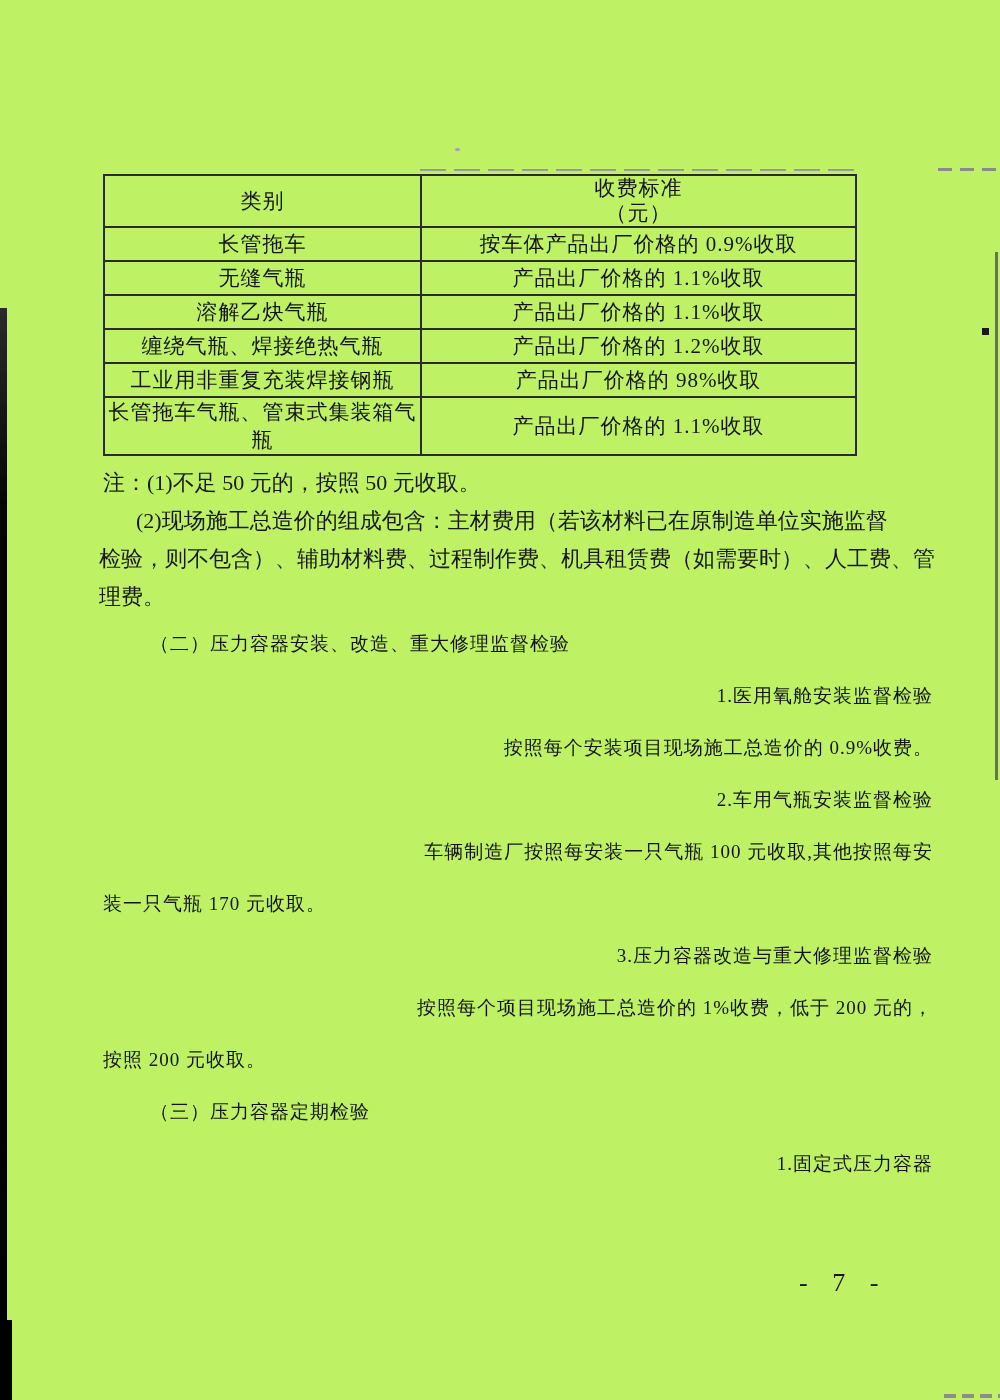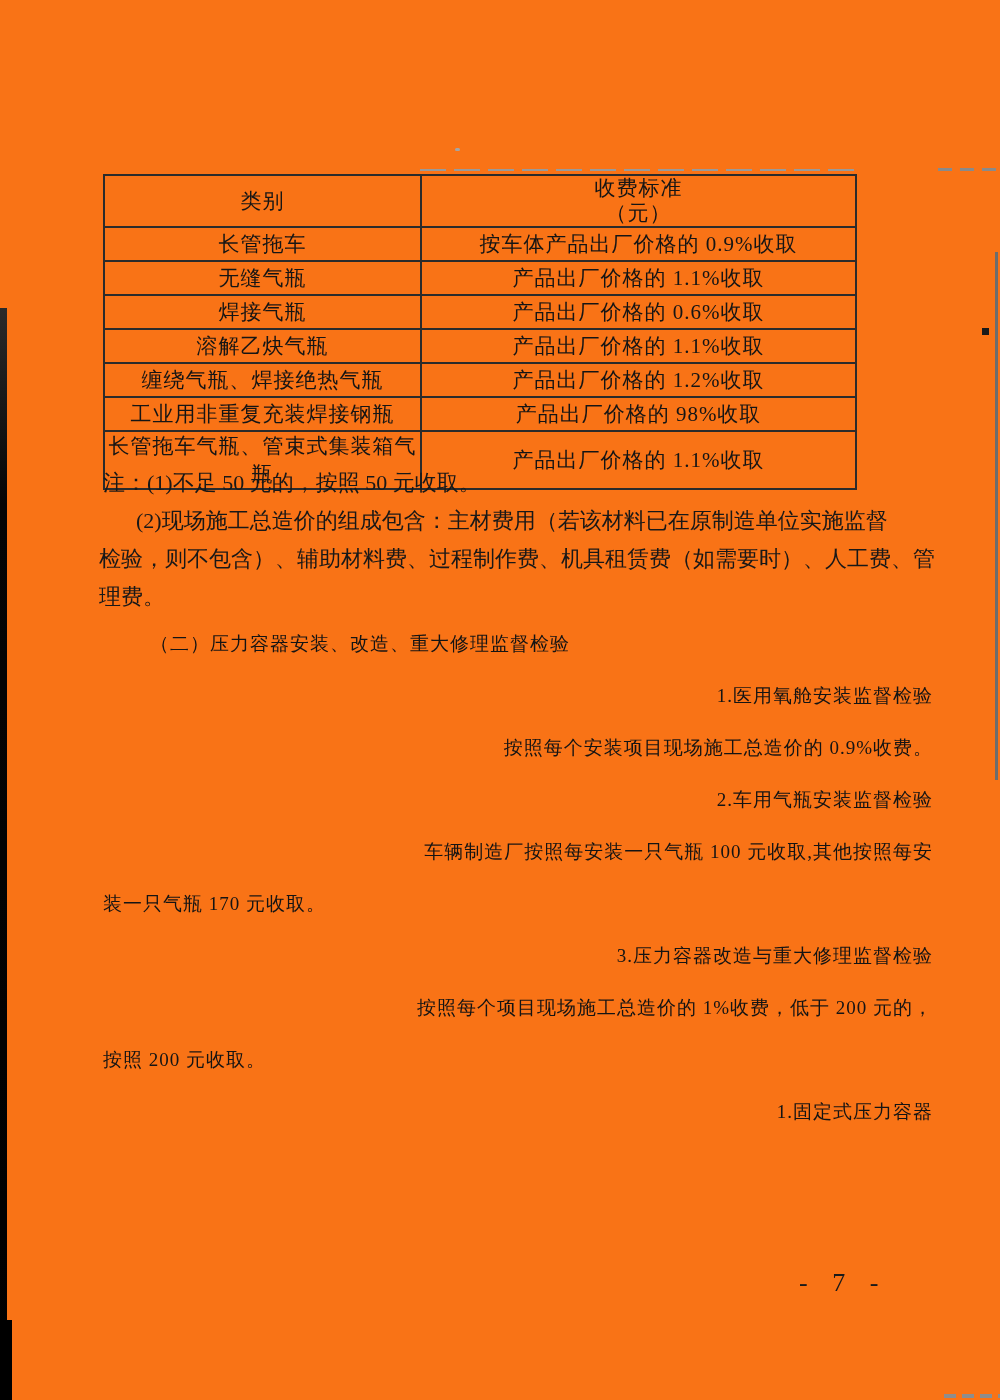--- a/index.html
+++ b/index.html
@@ -4,21 +4,21 @@
 <style>
   html, body {
     margin: 0;
     padding: 0;
     background: #e8e8e8;
   }
   .page {
     position: relative;
     width: 1000px;
     height: 1400px;
-    background: #f97316;
+    background: #bef264;
     overflow: hidden;
     font-family: "Liberation Serif", "DejaVu Serif", serif;
     color: #1c1c1c;
   }
 
   
   .fee-table {
     position: absolute;
     left: 103px;
     top: 174px;
@@ -150,24 +150,20 @@
         <tr>
           <td>长管拖车</td>
           <td>按车体产品出厂价格的 0.9%收取</td>
         </tr>
 
         <tr>
           <td>无缝气瓶</td>
           <td>产品出厂价格的 1.1%收取</td>
         </tr>
 
-        <tr>
-          <td>焊接气瓶</td>
-          <td>产品出厂价格的 0.6%收取</td>
-        </tr>
 
         <tr>
           <td>溶解乙炔气瓶</td>
           <td>产品出厂价格的 1.1%收取</td>
         </tr>
 
         <tr>
           <td>缠绕气瓶、焊接绝热气瓶</td>
           <td>产品出厂价格的 1.2%收取</td>
         </tr>
@@ -204,20 +200,21 @@
       <div class="body-line ind-para">车辆制造厂按照每安装一只气瓶 100 元收取,其他按照每安</div>
 
       <div class="body-line ind-flush">装一只气瓶 170 元收取。</div>
 
       <div class="body-line ind-para">3.压力容器改造与重大修理监督检验</div>
 
       <div class="body-line ind-para">按照每个项目现场施工总造价的 1%收费，低于 200 元的，</div>
 
       <div class="body-line ind-flush">按照 200 元收取。</div>
 
+      <div class="body-line ind-section">（三）压力容器定期检验</div>
 
       <div class="body-line ind-para">1.固定式压力容器</div>
     </div>
 
   <div class="page-number">- 7 -</div>
 
   <div class="artifact left-band"></div>
   <div class="artifact left-band-wide"></div>
   <div class="artifact right-line"></div>
   <div class="artifact right-dot"></div>

